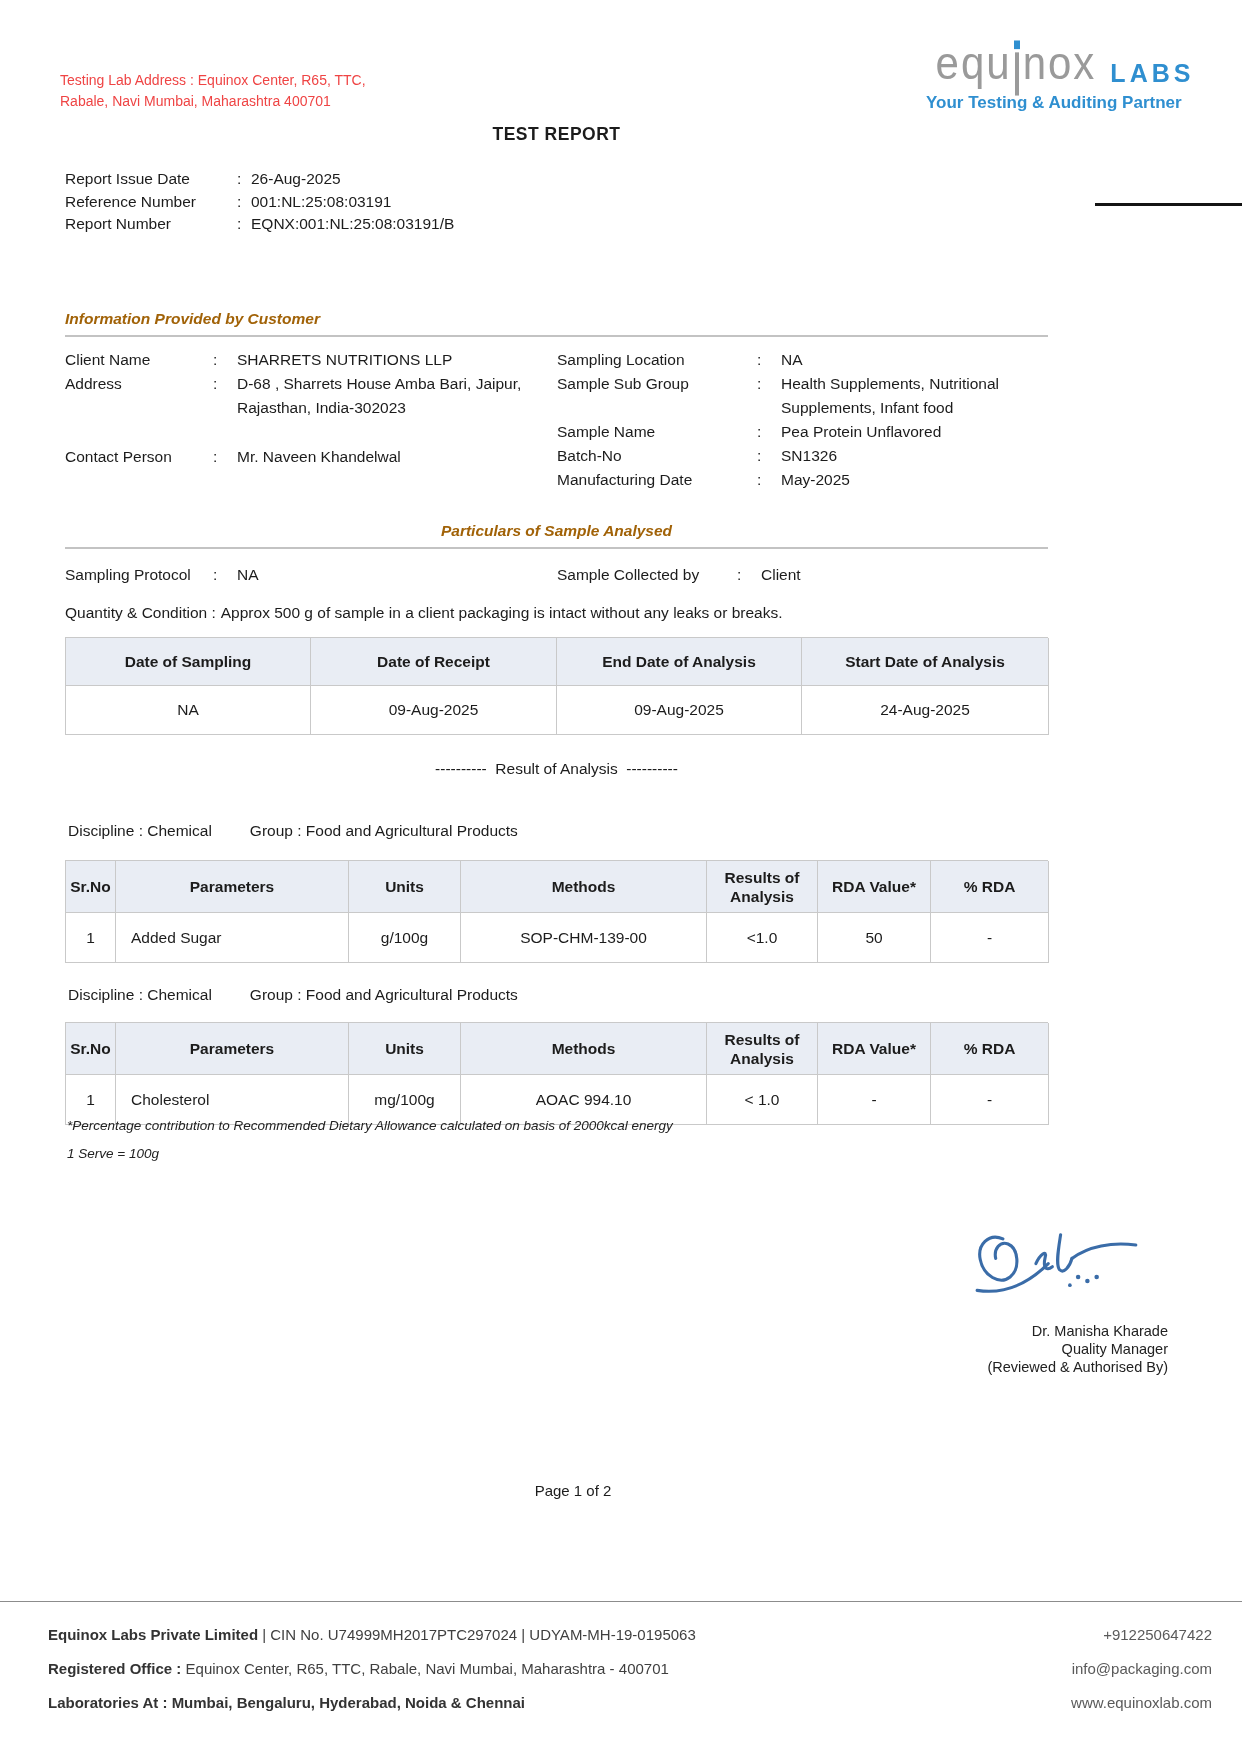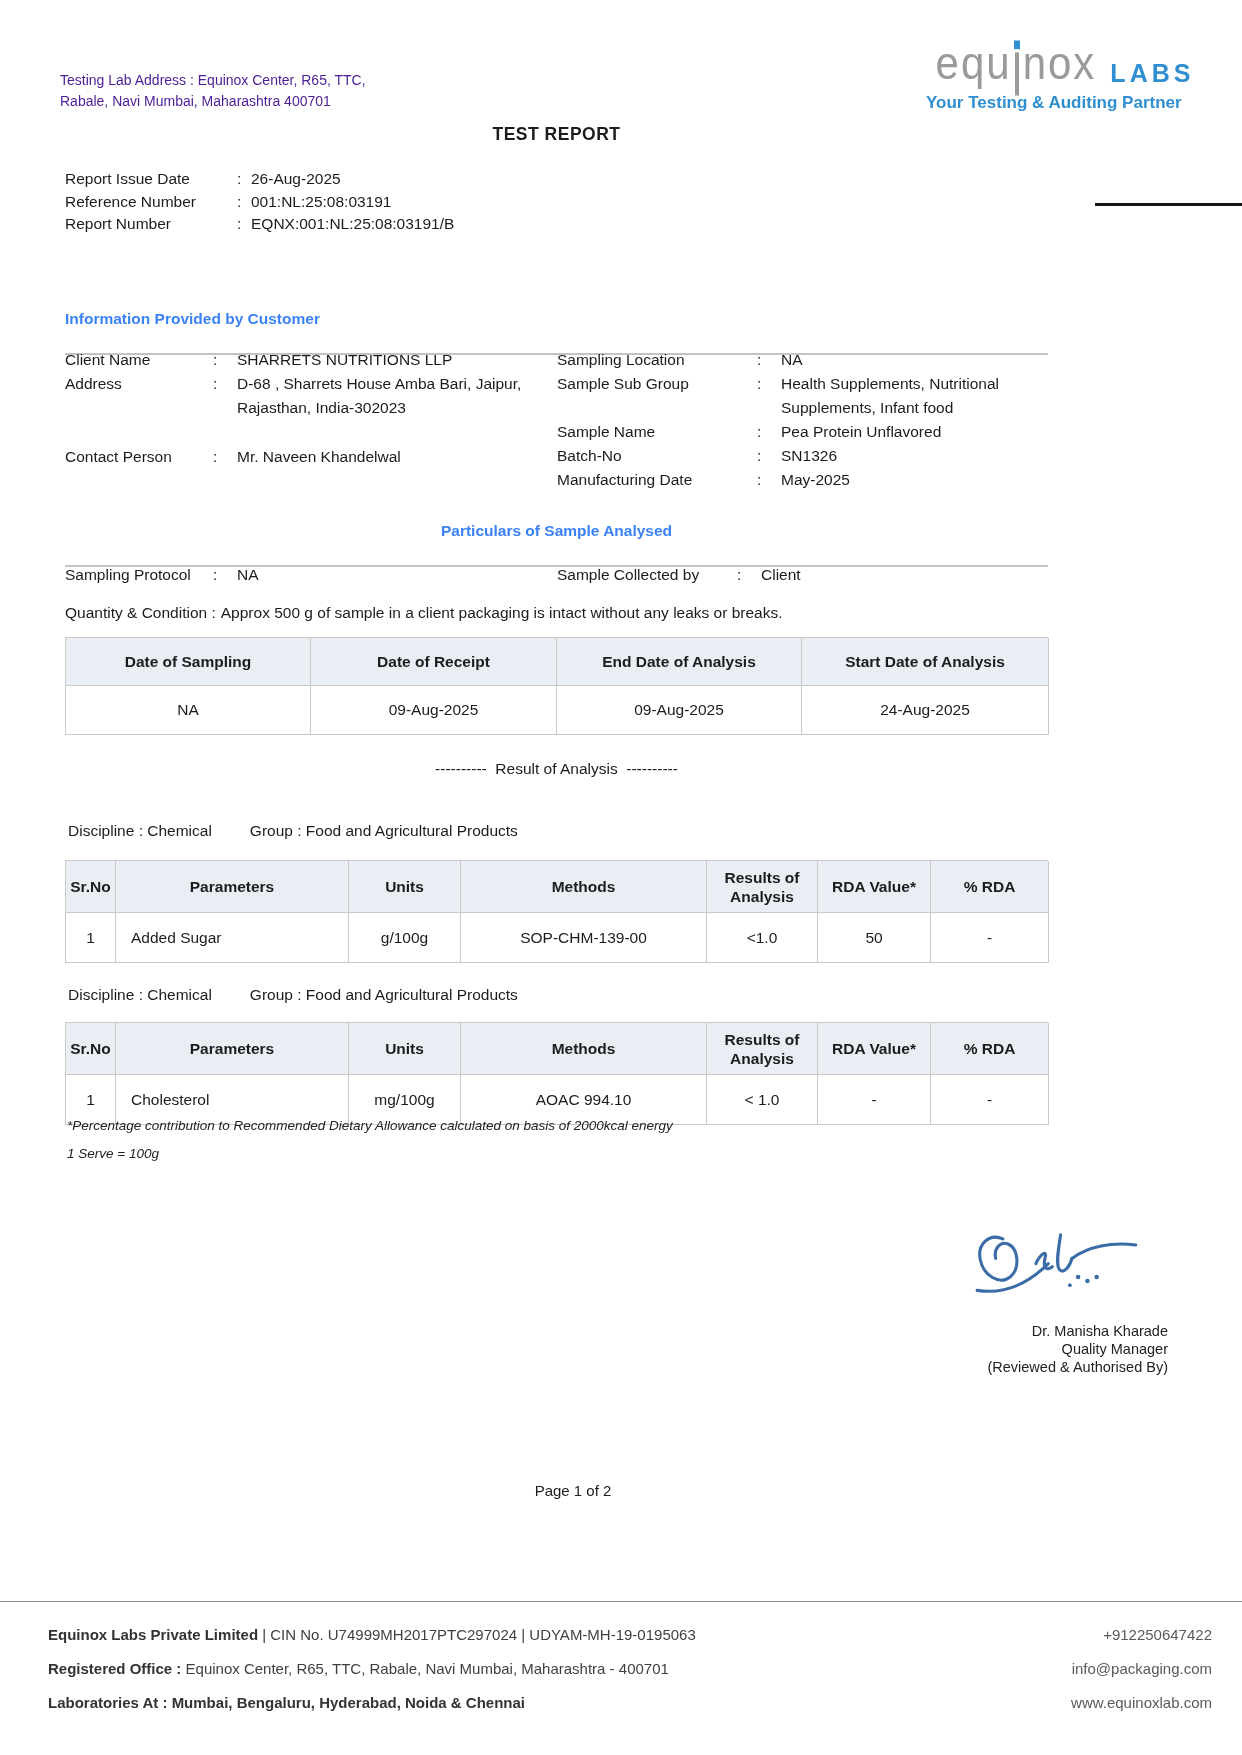--- a/index.html
+++ b/index.html
@@ -1,39 +1,39 @@
 <!DOCTYPE html>
 <html><head>
 <meta charset="utf-8">
 <style>
   * { margin:0; padding:0; box-sizing:border-box; }
   html,body { background:#ffffff; }
   body { font-family:"Liberation Sans", sans-serif; color:#1c1c1c; }
   .page { position:relative; width:1242px; height:1755px; background:#fff; margin:0 auto; overflow:hidden; }
 
   
-  .lab-address { position:absolute; left:60px; top:70px; width:310px; font-size:14px; line-height:21px; color:#4c1d95; }
+  .lab-address { position:absolute; left:60px; top:70px; width:310px; font-size:14px; line-height:21px; color:#ef4444; }
   .test-title { position:absolute; left:65px; top:124px; width:983px; text-align:center; font-size:17.5px; font-weight:bold; letter-spacing:.5px; }
   .logo { position:absolute; left:926px; top:44px; width:278px; }
   .logo-brandline { display:flex; align-items:flex-end; justify-content:center; }
   .logo-equinox { display:inline-block; font-size:42px; color:#9a9a9a; letter-spacing:2px; transform:scaleY(1.08); transform-origin:bottom; line-height:44px; }
   .logo-i { display:inline-block; position:relative; width:11px; height:44px; vertical-align:bottom; }
   .logo-i .stem { position:absolute; left:3px; top:11px; width:4px; height:40px; background:#9a9a9a; }
   .logo-i .dot { position:absolute; left:2px; top:0; width:6px; height:8px; background:#2f8fd0; }
   .logo-labs { font-size:25px; font-weight:bold; color:#2f8fd0; letter-spacing:4px; margin-left:14px; line-height:30px; }
   .logo-tagline { margin-top:5px; font-size:17px; font-weight:bold; color:#2f8fd0; white-space:nowrap; }
   .top-right-line { position:absolute; right:0; top:203px; width:147px; height:3px; background:#141414; }
 
   .report-meta { position:absolute; left:65px; top:168px; font-size:15.5px; line-height:22.5px; }
   .meta-row { display:flex; }
   .meta-label { width:172px; }
   .meta-colon { width:14px; }
 
   
-  .section-heading { position:absolute; left:65px; width:983px; font-size:15.5px; font-weight:bold; color:#3b82f6; padding-bottom:25px; border-bottom:2px solid #c3c3c3; }
+  .section-heading { position:absolute; left:65px; width:983px; font-size:15.5px; font-weight:bold; color:#a16207; padding-bottom:7px; border-bottom:2px solid #c3c3c3;font-style:italic; }
   .sec-customer { top:310px; }
   .sec-particulars { top:522px;text-align:center; }
 
   
   .info-grid { position:absolute; left:65px; top:348px; width:983px; display:flex; font-size:15.5px; line-height:24px; }
   .info-col-left { width:492px; }
   .info-col-right { width:491px; }
   .field-row { display:flex; }
   .fl-label { width:148px; flex:none; }
   .fr-label { width:200px; flex:none; }

